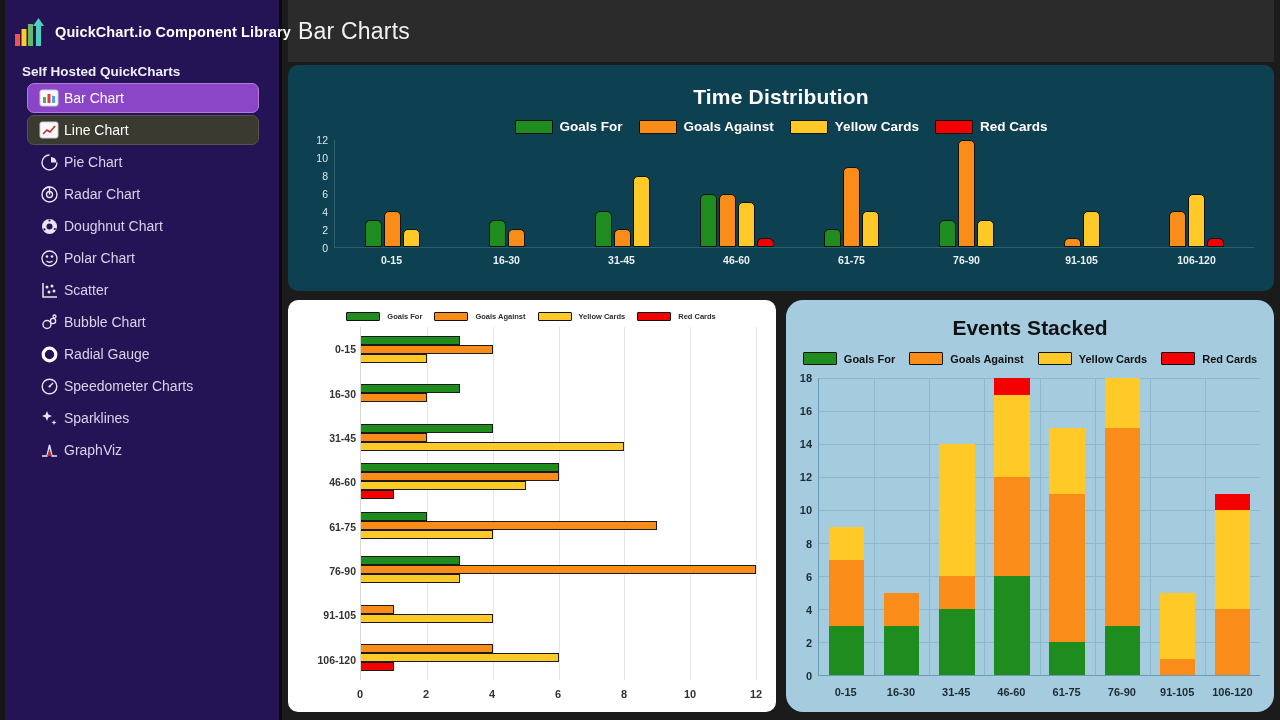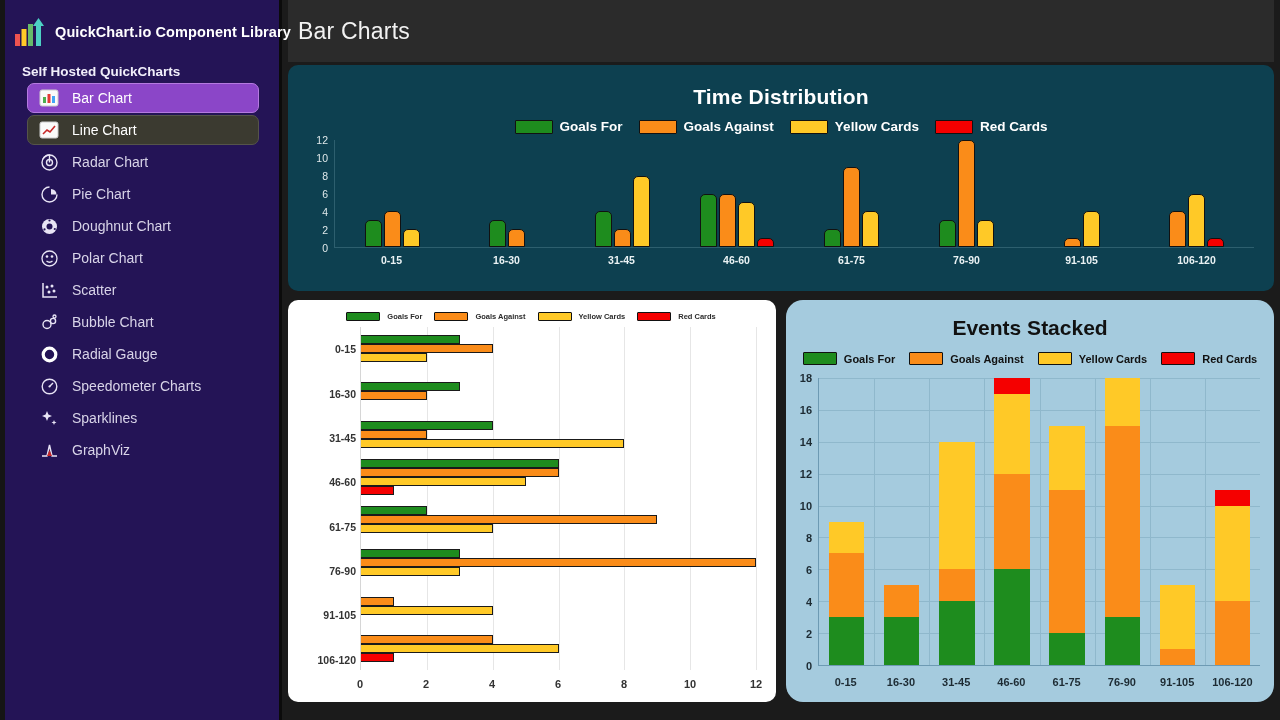--- a/index.html
+++ b/index.html
@@ -33,21 +33,21 @@
   .brand-title {
     font-size: 14.5px; font-weight: bold; color: #ffffff;
     letter-spacing: .1px; white-space: nowrap;
   }
   .section-label {
     font-size: 13.5px; font-weight: bold; color: #f0eefa;
     padding: 8px 0 4px 22px;
   }
   .nav { padding: 0 20px 0 27px; }
   .nav-item {
-    display:flex; align-items:center; gap: 12px;
+    display:flex; align-items:center; gap: 4px;
     height: 30px; margin-bottom: 2px;
     padding-left: 10px;
     border-radius: 7px;
     color: #d8d4e8;
     font-size: 14px;
     cursor: pointer;
     border: 1px solid transparent;
   }
   .nav-item .nav-label { white-space: nowrap; }
   .nav-item.active {
@@ -58,21 +58,21 @@
   .nav-item.hover {
     background: #3b3a30;
     border: 1px solid #55544a;
     color: #fff;
   }
   .nav-icon { width: 22px; height: 20px; flex:0 0 22px; display:flex; align-items:center; justify-content:center; }
   .nav-icon svg { display:block; }
 
   
   .main { flex: 1 1 auto; height: 720px; display:flex; flex-direction:column; background:#1b1b1b;
-          padding: 0 6px 18px 6px; }
+          padding: 0 6px 8px 6px; }
   .topbar {
     height: 62px; display:flex; align-items:center;
     padding-left: 10px;
     background: #2b2b2b;
     flex: 0 0 62px;
   }
   .topbar h1 { font-size: 23px; font-weight: normal; color:#f2f2f2; letter-spacing: .2px; }
 
   .panel { border-radius: 10px; position: relative; overflow:hidden; }
 
@@ -197,36 +197,36 @@
                 <rect x="1" y="1" width="18" height="16" rx="2" fill="#fafafa" stroke="#ccc"></rect>
                 <polyline points="4,13 8,9 11,11 16,5" fill="none" stroke="#c62828" stroke-width="1.6"></polyline>
               </svg>
           </span>
           <span class="nav-label">Line Chart</span>
         </div>
 
         <div class="nav-item">
           <span class="nav-icon">
             <svg width="19" height="19" viewBox="0 0 19 19">
+                <path d="M9.5 2 A7.5 7.5 0 1 0 17 9.5" fill="none" stroke="#e8e4f5" stroke-width="1.4"></path>
+                <path d="M11 4 L11 9.5 L16.5 9.5 A5.5 5.5 0 0 0 11 4 Z" fill="#e8e4f5"></path>
+              </svg>
+          </span>
+          <span class="nav-label">Pie Chart</span>
+        </div>
+
+        <div class="nav-item">
+          <span class="nav-icon">
+            <svg width="19" height="19" viewBox="0 0 19 19">
                 <circle cx="9.5" cy="9.5" r="7.5" fill="none" stroke="#e8e4f5" stroke-width="1.4"></circle>
                 <path d="M9.5 9.5 L9.5 2 A7.5 7.5 0 0 0 3 6" fill="none" stroke="#e8e4f5" stroke-width="1.4"></path>
                 <circle cx="9.5" cy="9.5" r="3" fill="none" stroke="#e8e4f5" stroke-width="1.4"></circle>
               </svg>
           </span>
           <span class="nav-label">Radar Chart</span>
-        </div>
-
-        <div class="nav-item">
-          <span class="nav-icon">
-            <svg width="19" height="19" viewBox="0 0 19 19">
-                <path d="M9.5 2 A7.5 7.5 0 1 0 17 9.5" fill="none" stroke="#e8e4f5" stroke-width="1.4"></path>
-                <path d="M11 4 L11 9.5 L16.5 9.5 A5.5 5.5 0 0 0 11 4 Z" fill="#e8e4f5"></path>
-              </svg>
-          </span>
-          <span class="nav-label">Pie Chart</span>
         </div>
 
         <div class="nav-item">
           <span class="nav-icon">
             <svg width="19" height="19" viewBox="0 0 19 19">
                 <circle cx="9.5" cy="9.5" r="7.5" fill="#e8e4f5"></circle>
                 <circle cx="9.5" cy="9.5" r="3" fill="#241456"></circle>
                 <circle cx="9.5" cy="3.5" r="1.1" fill="#241456"></circle>
                 <circle cx="14.8" cy="12" r="1.1" fill="#241456"></circle>
                 <circle cx="4.5" cy="12.4" r="1.1" fill="#241456"></circle>

